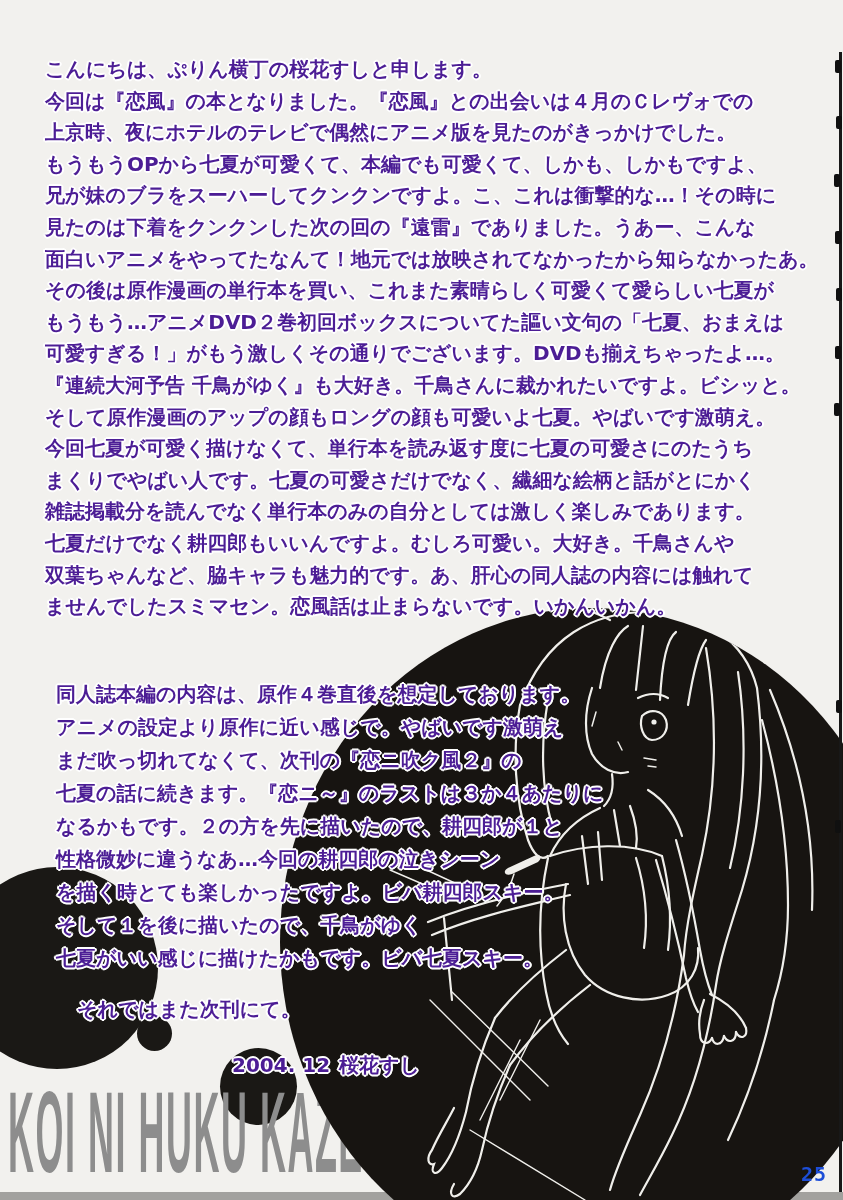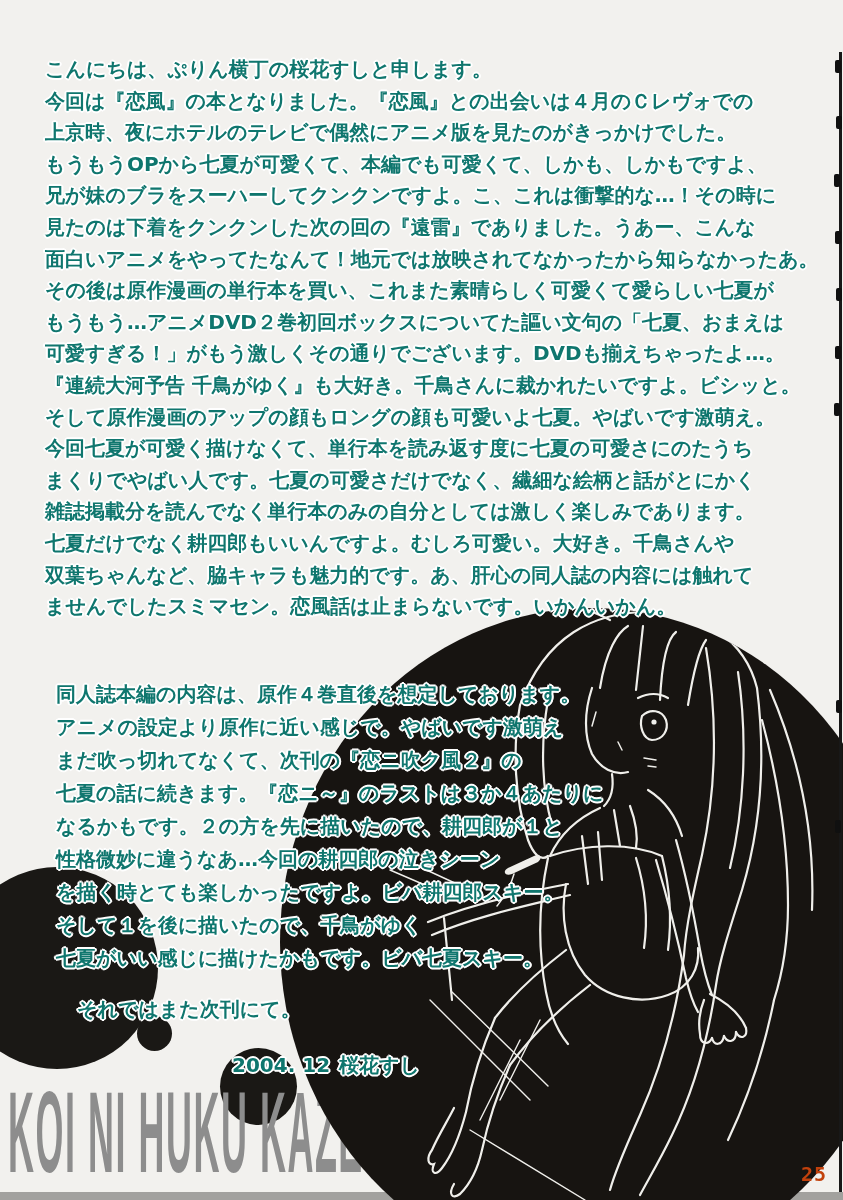--- a/index.html
+++ b/index.html
@@ -22,37 +22,37 @@
     letter-spacing:2px;white-space:nowrap;
     color:#8d8d8d;
     transform:scale(0.78,2.5);transform-origin:0 0;
     font-family:"Liberation Sans",sans-serif;
   }
   
   .artwork{position:absolute;left:0;top:0;z-index:4;}
   
   .jtext{
     position:absolute;z-index:6;
-    color:#0f766e;font-weight:bold;font-size:20px;
+    color:#4c1d95;font-weight:bold;font-size:20px;
     white-space:nowrap;
     text-shadow:2px 0 0 #fff,-2px 0 0 #fff,0 2px 0 #fff,0 -2px 0 #fff,
                 1.4px 1.4px 0 #fff,-1.4px 1.4px 0 #fff,
                 1.4px -1.4px 0 #fff,-1.4px -1.4px 0 #fff;
   }
   .para1{left:45px;top:54px;}
   .para1 .tline{height:31.6px;line-height:31.6px;}
   .para2{left:24px;top:678px;margin-left:32px;}
   .para2 .tline{height:33px;line-height:33px;}
   .closing{left:29px;top:994px;line-height:30px;margin-left:48px;}
   .credit{left:232px;top:1053px;line-height:24px;}
   .credit-author{margin-left:2px;}
   .page-number{
     position:absolute;left:801px;top:1162px;z-index:6;
     font-family:"DejaVu Sans Mono","Liberation Mono",monospace;
-    font-weight:bold;font-size:20px;color:#c2410c;letter-spacing:1px;
+    font-weight:bold;font-size:20px;color:#1d4ed8;letter-spacing:1px;
   }
   
   .scan-band-bottom{position:absolute;left:0;bottom:0;width:843px;height:8px;background:#a2a19e;z-index:1;}
   .scan-edge-right{position:absolute;left:839px;top:52px;width:3px;height:1140px;background:#181818;z-index:7;}
   .scan-edge-dots{
     position:absolute;left:835px;top:60px;width:6px;height:13px;background:#101010;border-radius:2px;z-index:7;
     box-shadow:1px 56px 0 #101010,-1px 114px 0 #101010,0 171px 0 #101010,
                1px 228px 0 #101010,0 286px 0 #101010,-1px 343px 0 #101010,
                1px 640px 0 #101010,0 760px 0 #101010;
   }

